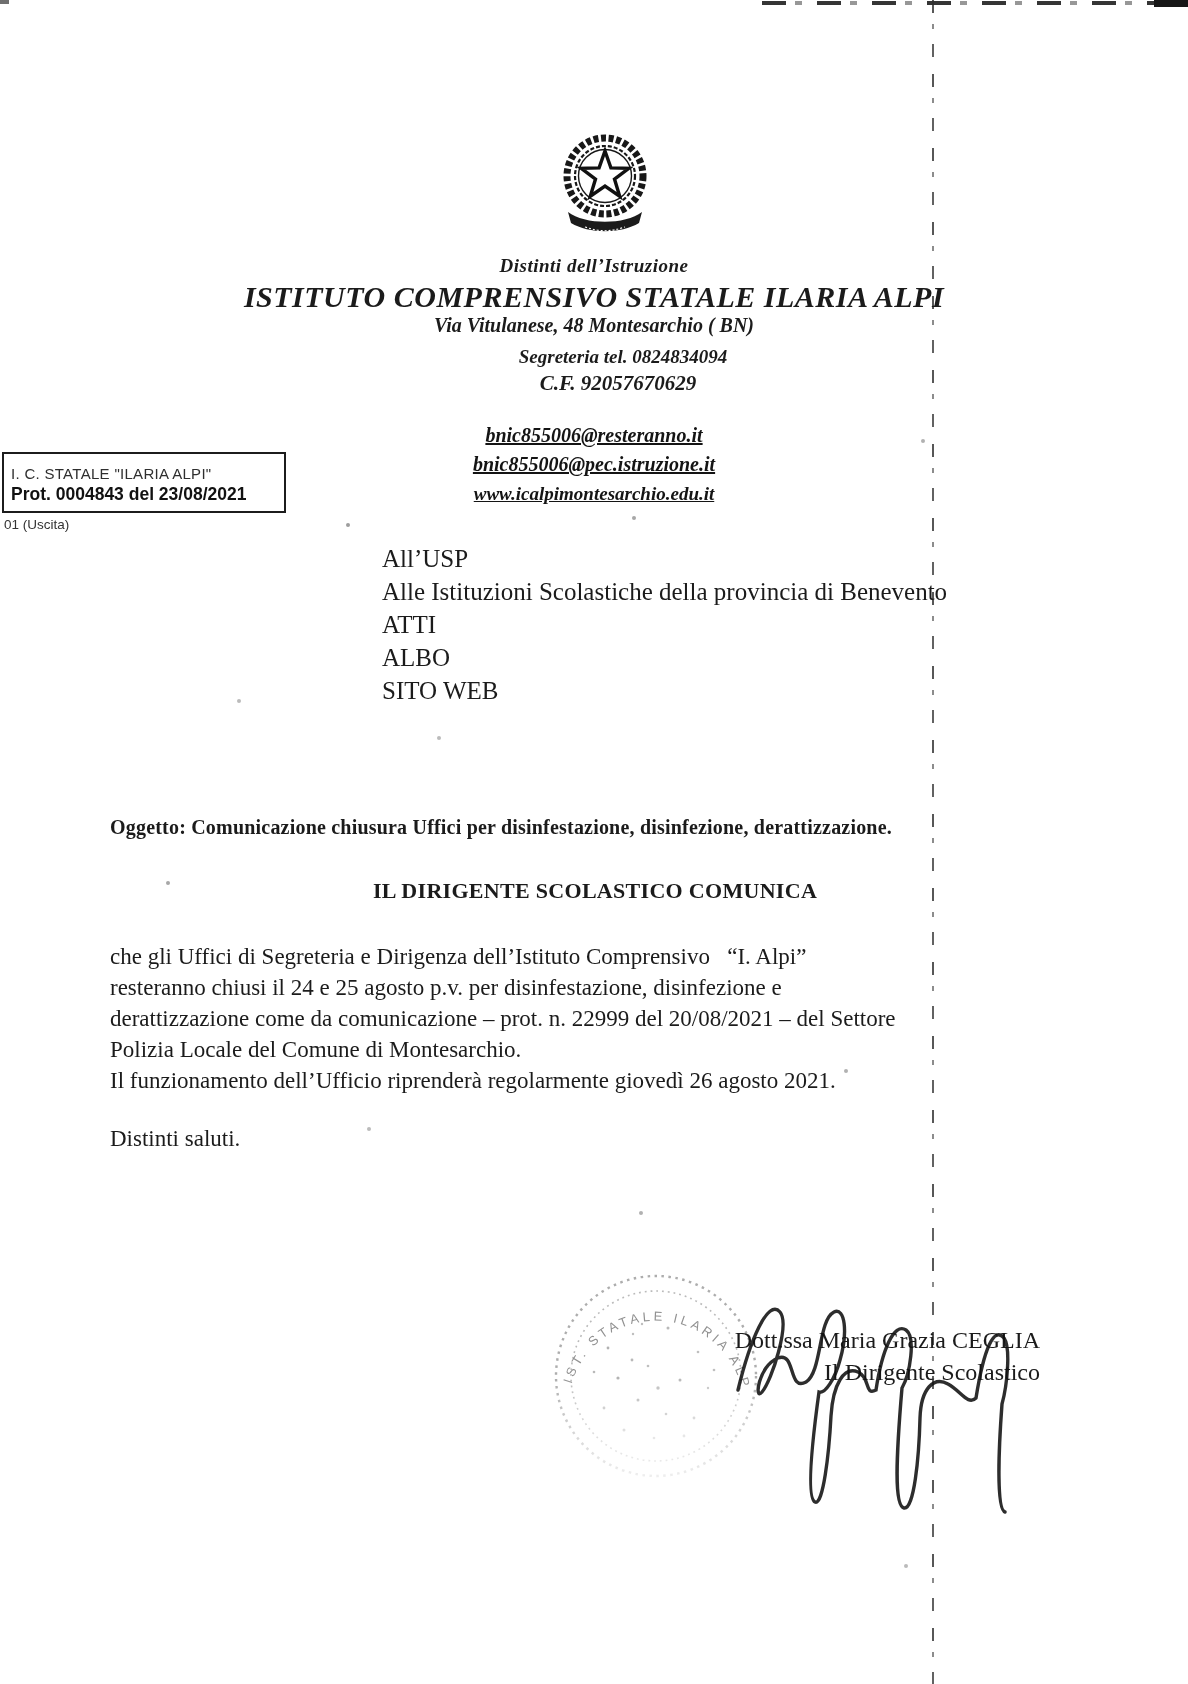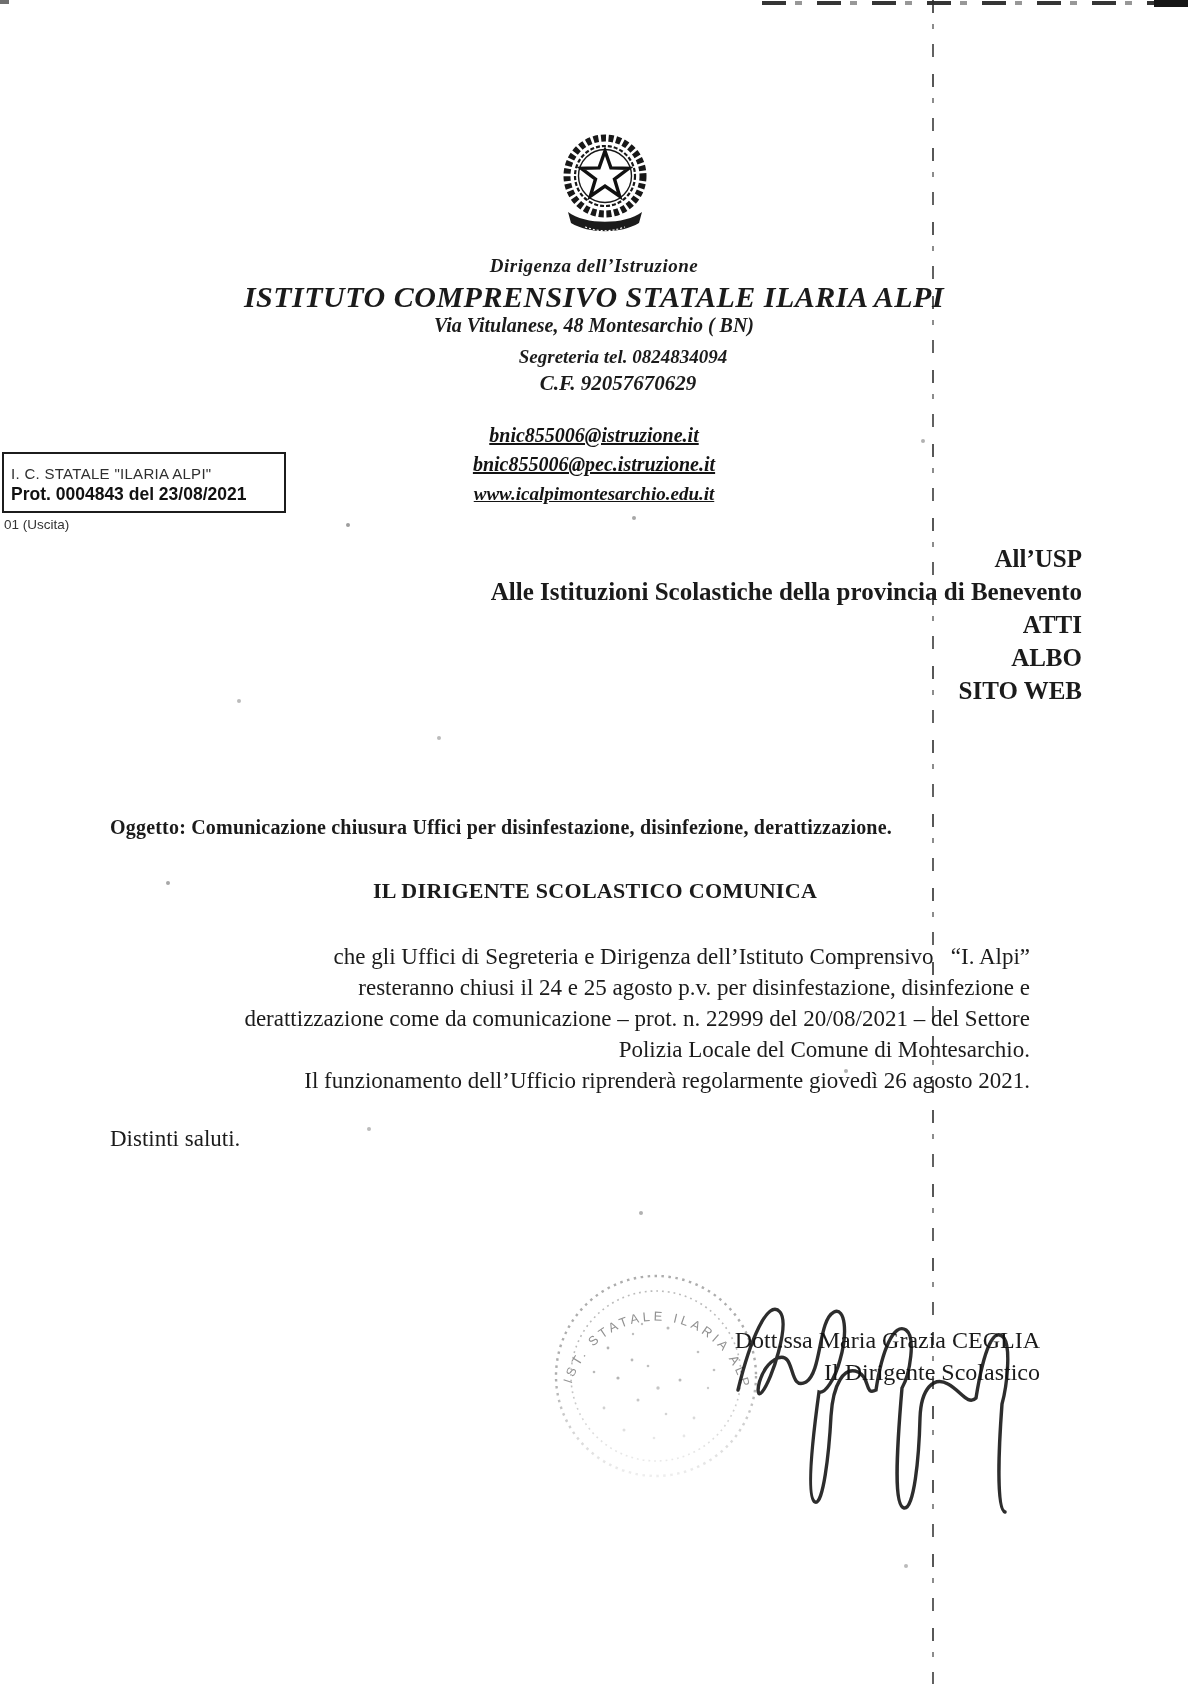--- a/index.html
+++ b/index.html
@@ -31,26 +31,26 @@
   .email1{top:424px;width:100%;font-size:20px;}
   .email2{top:453px;width:100%;font-size:20px;}
   .site{top:483px;width:100%;font-size:19px;}
   
   .prot-box{left:2px;top:452px;width:284px;height:61px;border:2px solid #1c1c1c;
     font-family:"Liberation Sans", sans-serif;padding:11px 0 0 7px;box-sizing:border-box;background:transparent;}
   .prot-l1{font-size:15px;color:#2e2e2e;letter-spacing:.3px;}
   .prot-l2{font-size:17.5px;font-weight:bold;color:#111;margin-top:2px;}
   .prot-l3{left:4px;top:517px;font-family:"Liberation Sans", sans-serif;font-size:13.5px;color:#333;}
   
-  .recipients{right:106px;top:542px;width:700px;text-align:right;font-size:25px;line-height:33px;z-index:2;font-weight:bold;}
+  .recipients{right:106px;top:542px;width:700px;text-align:left;font-size:25px;line-height:33px;z-index:2;}
   
   .subject{left:110px;top:816px;width:1000px;font-size:20px;font-weight:bold;letter-spacing:.2px;}
   .heading{left:0;top:878px;width:1190px;text-align:center;font-size:22px;font-weight:bold;letter-spacing:.3px;}
   .body-block{left:110px;top:941px;width:920px;font-size:23px;line-height:31px;z-index:2;}
-  .body-line{white-space:pre;text-align:right;}
+  .body-line{white-space:pre;}
   .closing{left:110px;top:1126px;font-size:23px;}
   
   .stamp{left:548px;top:1268px;width:216px;height:216px;opacity:.8;filter:blur(.3px);z-index:1;
     -webkit-mask-image:linear-gradient(180deg,rgba(0,0,0,.95) 50%,rgba(0,0,0,.45) 78%,rgba(0,0,0,.15) 100%);
     mask-image:linear-gradient(180deg,rgba(0,0,0,.95) 50%,rgba(0,0,0,.45) 78%,rgba(0,0,0,.15) 100%);}
   .sig-text{right:148px;top:1324px;width:600px;text-align:right;font-size:24px;line-height:32px;z-index:2;}
   .sig-scrawl{left:728px;top:1282px;width:292px;height:252px;z-index:3;}
 </style>
 </head>
 <body>
@@ -65,27 +65,27 @@
   <g stroke="#181818" fill="none">
     <circle cx="50" cy="48" r="38" stroke-width="7" stroke-dasharray="5 2.6"></circle>
     <circle cx="50" cy="48" r="30" stroke-width="2.2" stroke-dasharray="4 2"></circle>
     <circle cx="50" cy="48" r="26.5" stroke-width="1.4"></circle>
   </g>
   <polygon points="50,23 55.9,39.9 73.8,40.3 59.5,51.1 64.7,68.2 50,58 35.3,68.2 40.5,51.1 26.2,40.3 44.1,39.9" fill="#ffffff" stroke="#111111" stroke-width="3.4" stroke-linejoin="miter"></polygon>
   <path d="M13,84 C30,97 70,97 87,84 L84,95 C66,106 34,106 16,95 Z" fill="#1b1b1b"></path>
   <path d="M30,99 C45,104 55,104 70,99" stroke="#ffffff" stroke-width="1.2" stroke-dasharray="2 2" fill="none"></path>
 </svg>
 
-<div class="abs header ministry">Dirigenza dell’Istruzione</div>
+<div class="abs header ministry">Distinti dell’Istruzione</div>
 <div class="abs header institute">ISTITUTO COMPRENSIVO STATALE ILARIA ALPI</div>
 <div class="abs header addr">Via Vitulanese, 48 Montesarchio ( BN)</div>
 <div class="abs header tel">Segreteria tel. 0824834094</div>
 <div class="abs header cf">C.F. 92057670629</div>
 <div class="abs header email1">
-  <span class="weblink">bnic855006@istruzione.it</span>
+  <span class="weblink">bnic855006@resteranno.it</span>
 </div>
 <div class="abs header email2">
   <span class="weblink">bnic855006@pec.istruzione.it</span>
 </div>
 <div class="abs header site">
   <span class="weblink">www.icalpimontesarchio.edu.it</span>
 </div>
 
 <div class="abs prot-box">
   <div class="prot-l1">I. C. STATALE "ILARIA ALPI"</div>

